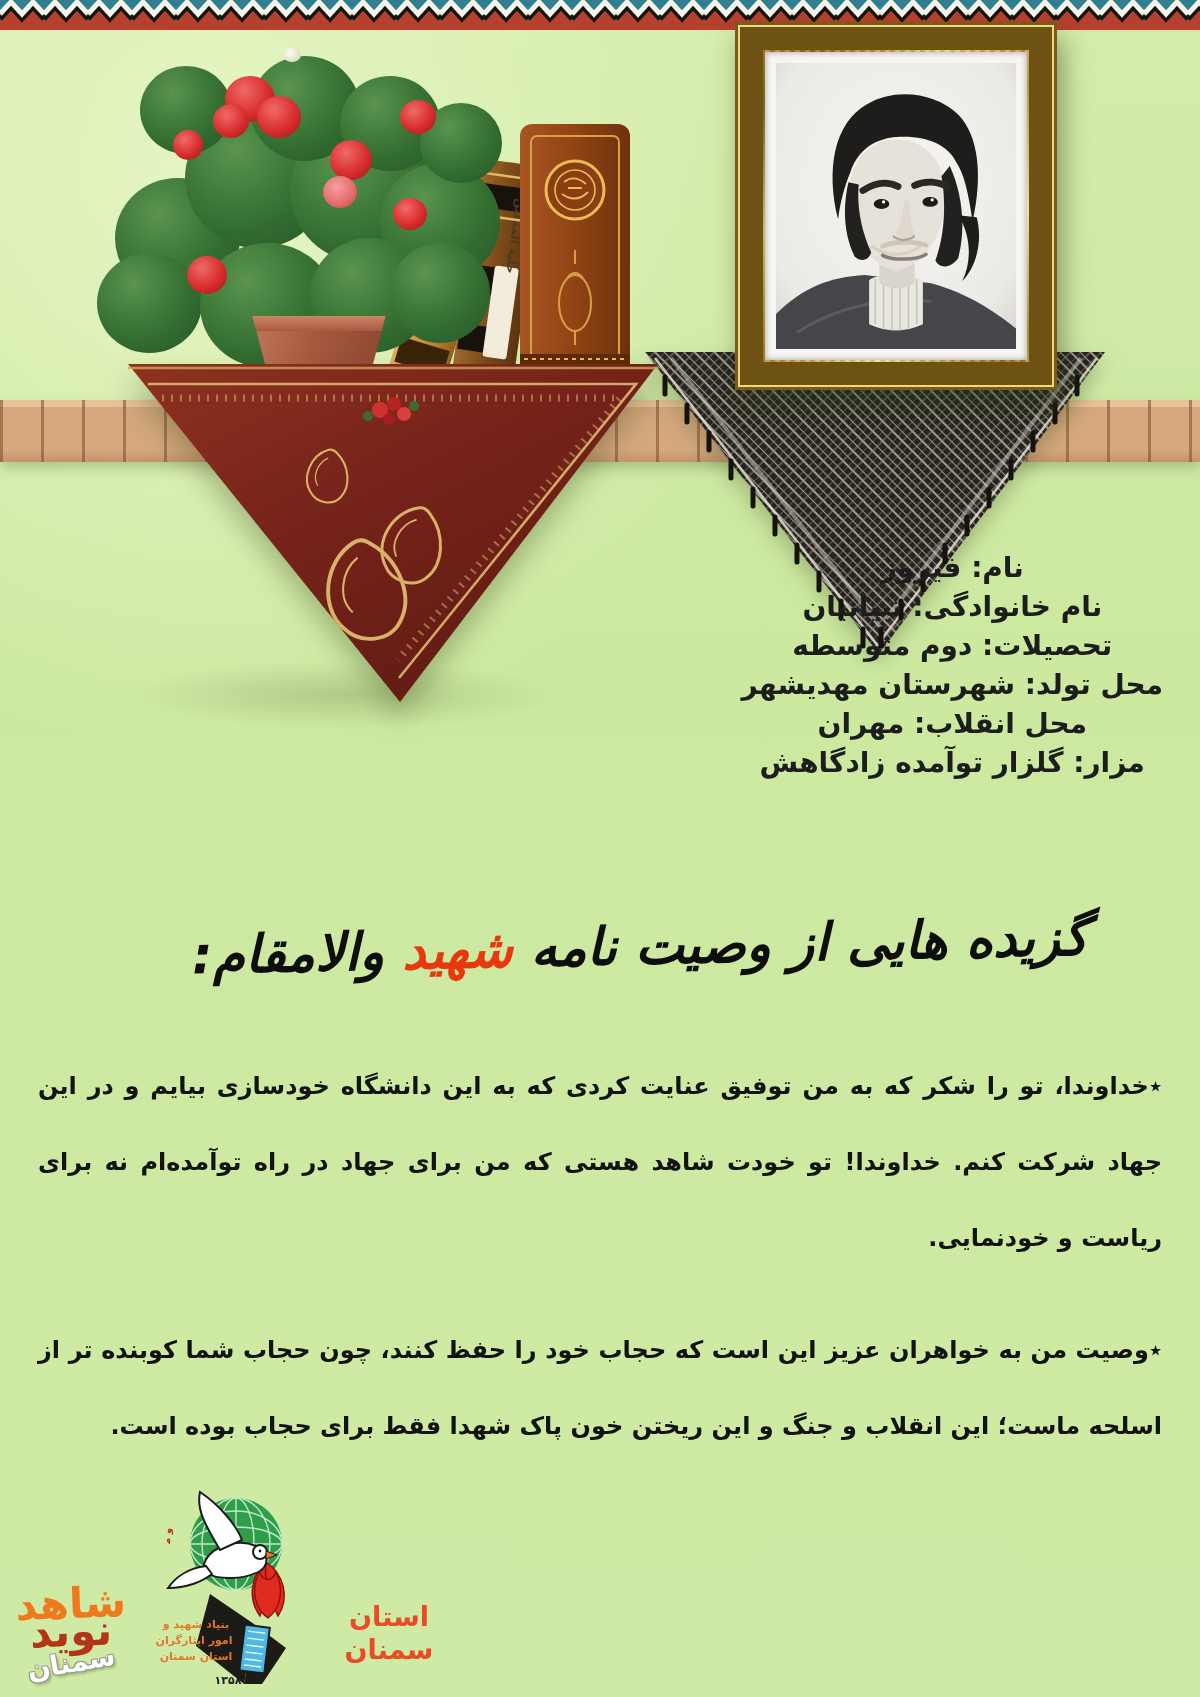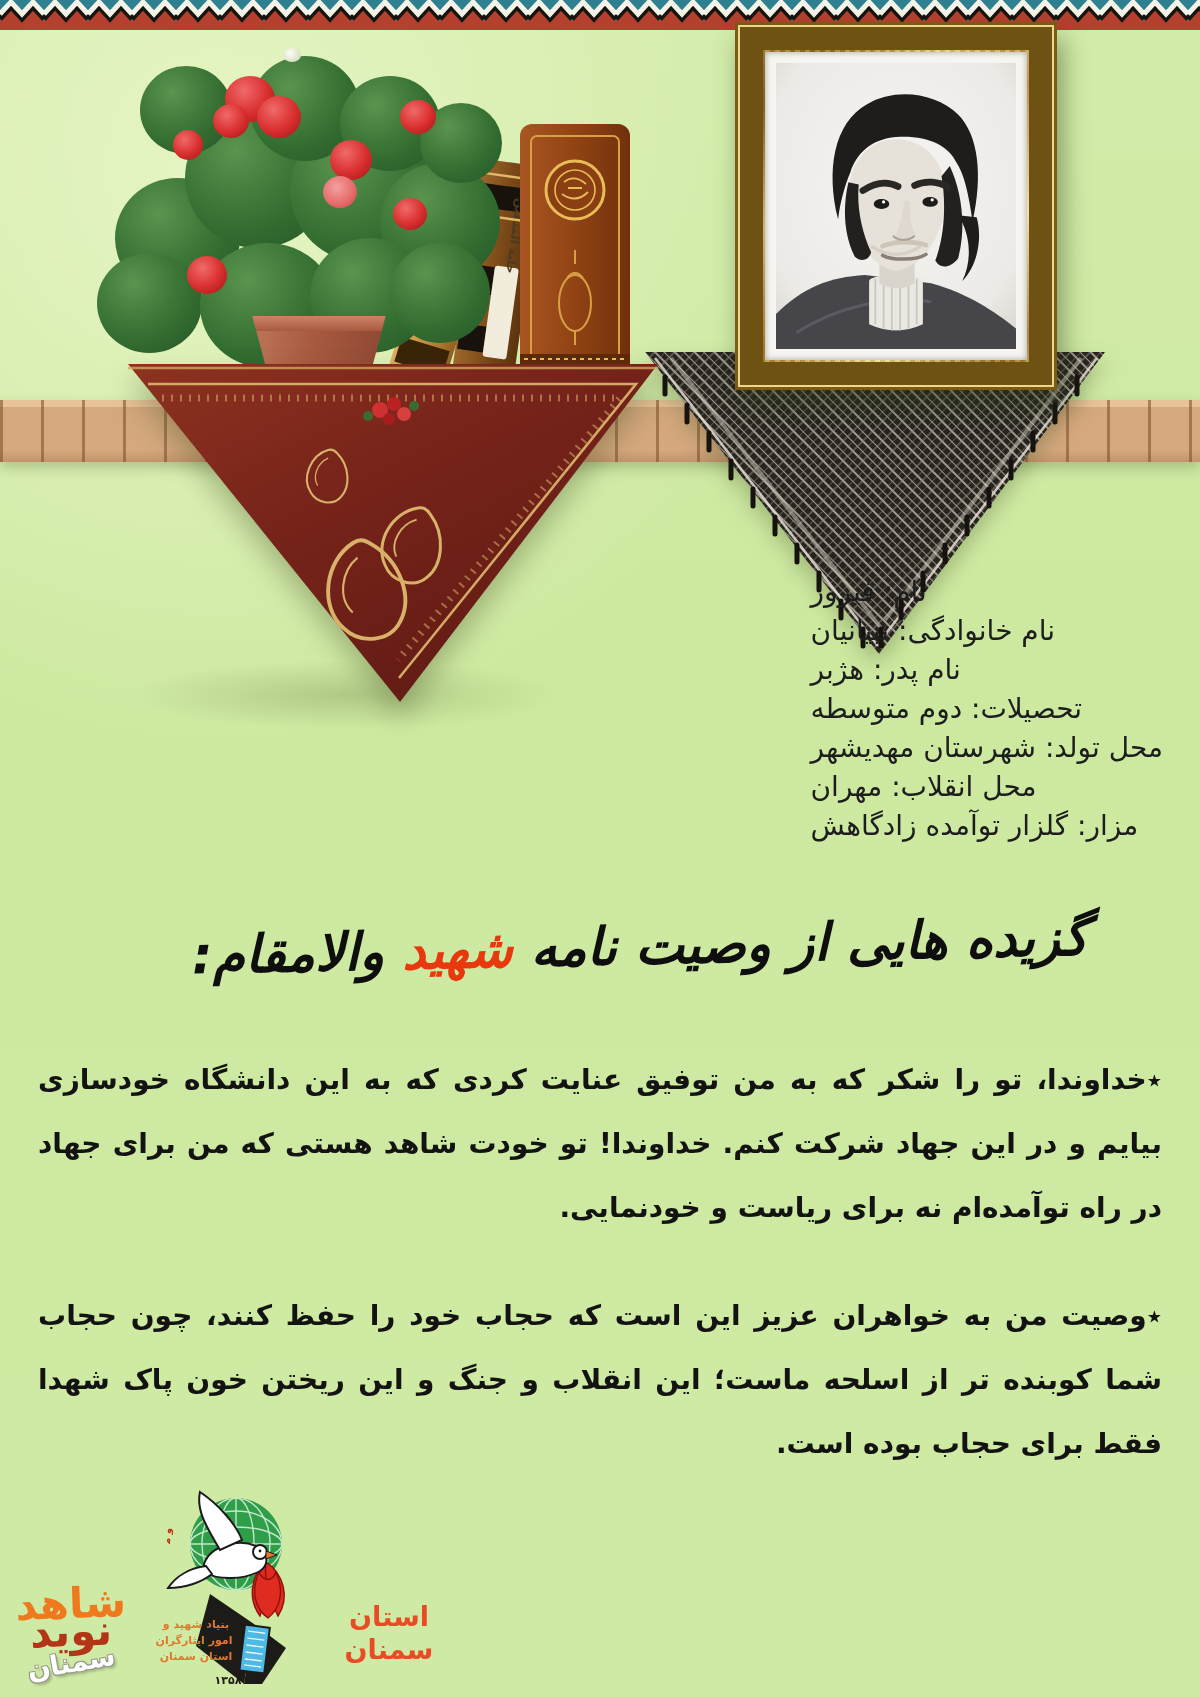--- a/index.html
+++ b/index.html
@@ -43,35 +43,35 @@
       linear-gradient(135deg,#caa23c 0%,#8f6a1c 16%,#e9cd7a 34%,#b28426 52%,#f2dd90 70%,#9a731e 88%,#d9b75c 100%);
     box-shadow:
       inset 0 0 0 3px #7a5a14, inset 0 0 0 5px #eed78a,
       inset 0 0 0 26px rgba(0,0,0,.0), inset 0 0 0 28px #6e5213,
       6px 16px 24px rgba(40,55,20,.45);
   }
   .matte{width:100%; height:100%; background:#f6f5f2; box-sizing:border-box; padding:11px; box-shadow:inset 0 0 6px rgba(0,0,0,.35);}
   .matte svg{display:block; width:100%; height:100%;}
   
   .bio{
-    position:absolute; right:37px; top:572px; z-index:6; direction:rtl; text-align:left;
-    font-size:28px; font-weight:normal; line-height:39px; color:#1d1d1d;
+    position:absolute; right:37px; top:548px; z-index:6; direction:rtl; text-align:center;
+    font-size:28px; font-weight:bold; line-height:39px; color:#1d1d1d;
   }
   .heading{
     position:absolute; left:150px; right:70px; top:916px; z-index:6; direction:rtl; text-align:center;
     font-size:52px; font-weight:bold; font-style:italic; color:#0e0e0e; transform:rotate(-1.2deg);
     letter-spacing:-1px;
   }
   .heading .hl{color:#e8380d;}
   .para{
     position:absolute; left:38px; right:38px; z-index:6; direction:rtl;
     text-align:justify; text-align-last:right;
-    font-size:28px; font-weight:bold; line-height:64px; color:#131313;
-  }
-  .para1{top:1048px;} .para2{top:1284px;}
+    font-size:24px; font-weight:bold; line-height:76px; color:#131313;
+  }
+  .para1{top:1048px;} .para2{top:1312px;}
   
   .emblem{position:absolute; left:148px; top:1478px; z-index:6;}
   .org{
     position:absolute; left:304px; top:1600px; width:170px; z-index:6; direction:rtl; text-align:center;
     color:#ea4b25; font-size:27px; font-weight:bold; line-height:33px;
   }
   .corner-logo{position:absolute; left:16px; top:1583px; width:110px; z-index:6; direction:rtl; text-align:center; line-height:1;}
   .corner-w1{display:block; color:#f0791e; font-size:42px; font-weight:bold; transform:rotate(-2deg);}
   .corner-w2{display:block; color:#b23517; font-size:42px; font-weight:bold; margin-top:-14px; transform:rotate(-2deg);}
   .corner-w3{display:block; color:#ffffff; font-size:27px; font-weight:bold; margin-top:-4px; transform:rotate(-10deg);
@@ -257,21 +257,20 @@
         <path d="M113,168 q4,4 10,4 q7,0 11,-4" stroke="#aaa298" stroke-width="2" fill="none"></path>
         <path d="M103,178 C115,173 133,173 145,177" stroke="#b9ac9c" stroke-width="4.5" fill="none" opacity=".55" stroke-linecap="round"></path>
         <path d="M103,187 C112,192 136,192 145,186" stroke="#877f74" stroke-width="3.4" fill="none" stroke-linecap="round"></path>
       </svg>
     </div>
   </div>
 
   <div class="bio">
     <div>نام: فیروز</div>
     <div>نام خانوادگی: تبیانیان</div>
-    <div>نام پدر: هژبر</div>
     <div>تحصیلات: دوم متوسطه</div>
     <div>محل تولد: شهرستان مهدیشهر</div>
     <div>محل انقلاب: مهران</div>
     <div>مزار: گلزار توآمده زادگاهش</div>
   </div>
 
   <div class="heading">
     <span>گزیده هایی از وصیت نامه </span><span class="hl">شهید</span><span> والامقام:</span>
   </div>
 

